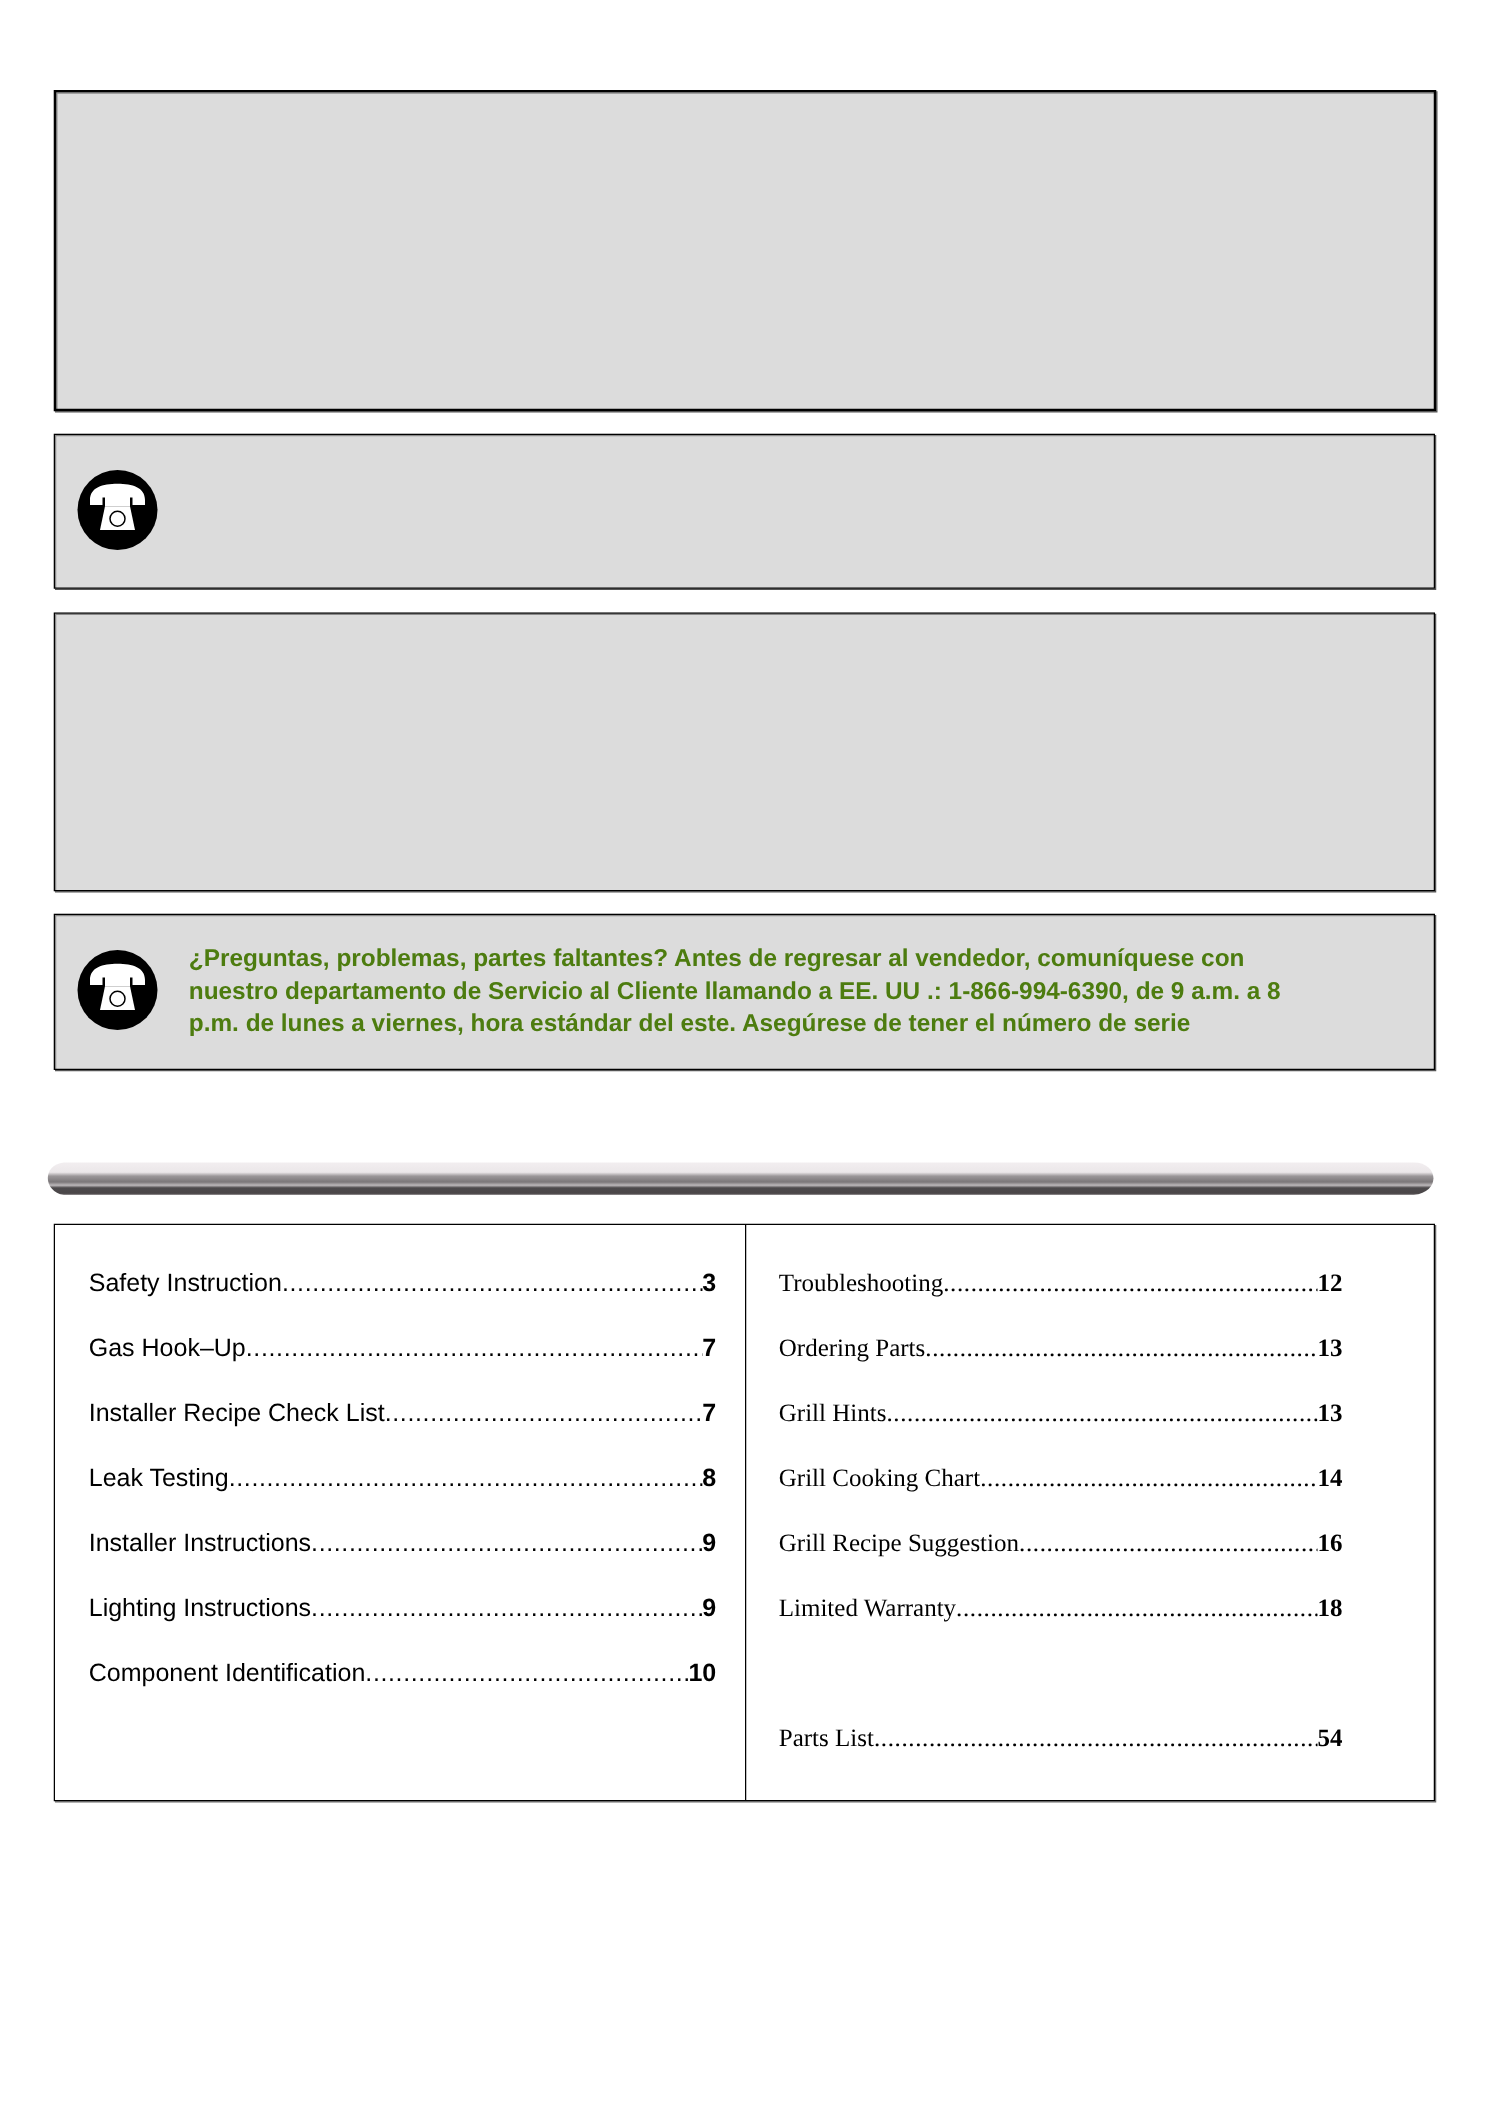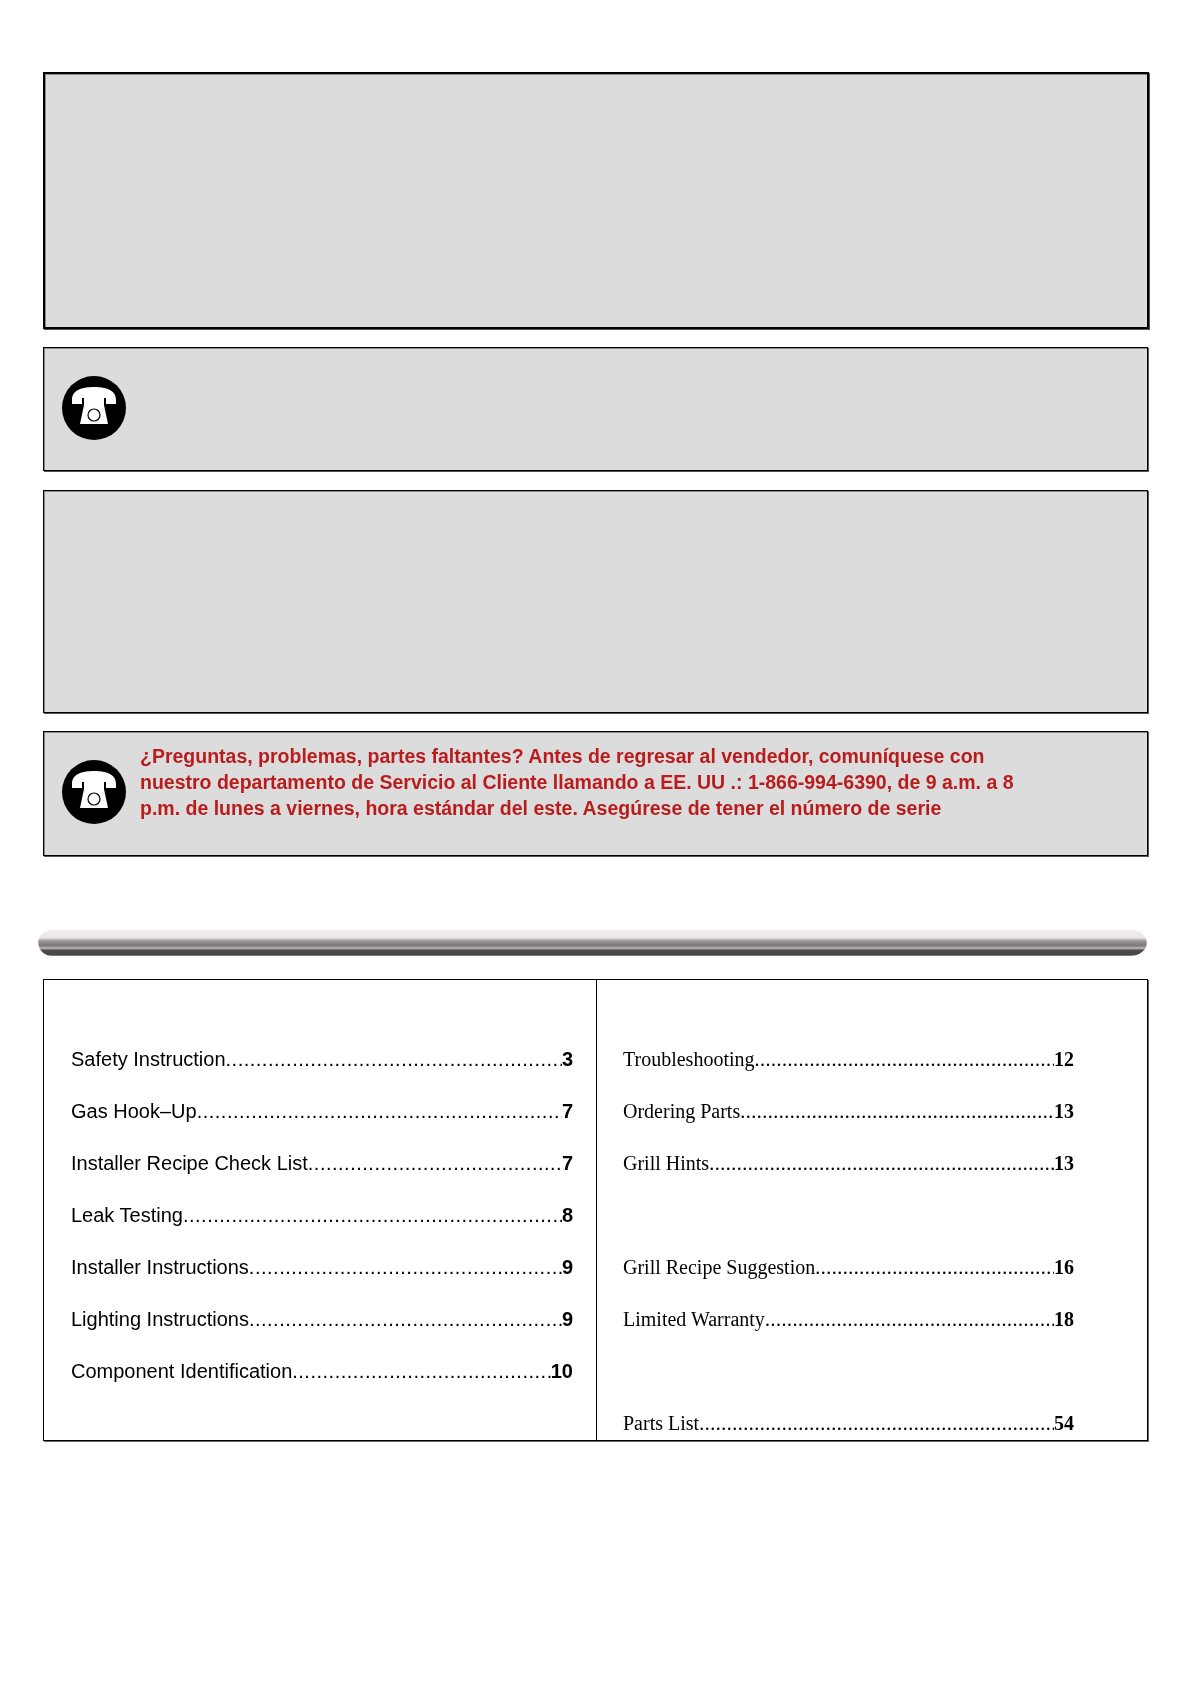--- a/index.html
+++ b/index.html
@@ -21,22 +21,22 @@
   .phone {
     position: absolute; width: 64px; height: 64px; border-radius: 50%;
     background: #000; left: 18px;
   }
   #box2 .phone { top: 28px; }
   #box4 .phone { top: 28px; }
   .phone svg { position: absolute; left: 0; top: 0; width: 64px; height: 64px; }
 
   .notice-text {
     position: absolute; left: 95px; top: 10px; width: 1000px;
-    font-weight: bold; font-size: 19.5px; line-height: 26px; color: #b91c1c;
-    margin: 1px;
+    font-weight: bold; font-size: 19.5px; line-height: 26px; color: #4d7c0f;
+    margin: 12px;
   }
 
   .divider-bar {
     position: absolute; left: 33px; top: 922px; width: 1120px; height: 36px;
   }
 
   .toc {
     position: absolute; left: 43px; top: 979px; width: 1105px; height: 462px;
     border: 1px solid #000; box-sizing: border-box; background: #fff;
     box-shadow: 1px 1px 0 #666;
@@ -45,21 +45,21 @@
     position: absolute; top: 0; bottom: 0; width: 552px;
   }
   .toc-col.left { left: 0; border-right: 1.5px solid #000; }
   .toc-col.right { left: 552px; font-family: Liberation Serif, serif; }
   .toc-entry {
     position: absolute; display: flex; align-items: baseline;
     font-size: 20px; white-space: nowrap; overflow: hidden;
   }
   .toc-col.left .toc-entry { left: 27px; width: 502px; }
   .toc-col.right .toc-entry { left: 27px; width: 451px; }
-  .toc-title { flex: 0 0 auto; margin-top: 32px; }
+  .toc-title { flex: 0 0 auto; }
   .toc-dots { flex: 1 1 auto; overflow: hidden; letter-spacing: 0.5px; }
   .toc-dots::after { content: "................................................................................................................................................................"; }
   .toc-page { flex: 0 0 auto; font-weight: bold; }
 </style>
 </head>
 <body>
 
 <div class="box" id="box1"></div>
 
 <div class="box" id="box2">
@@ -155,20 +155,25 @@
     <div class="toc-entry" style="top:88px">
       <span class="toc-title">Ordering Parts </span>
       <span class="toc-dots"></span>
       <span class="toc-page">13</span>
     </div>
     <div class="toc-entry" style="top:140px">
       <span class="toc-title">Grill Hints </span>
       <span class="toc-dots"></span>
       <span class="toc-page">13</span>
     </div>
+    <div class="toc-entry" style="top:192px">
+      <span class="toc-title">Grill Cooking Chart</span>
+      <span class="toc-dots"></span>
+      <span class="toc-page">14</span>
+    </div>
     <div class="toc-entry" style="top:244px">
       <span class="toc-title">Grill Recipe Suggestion </span>
       <span class="toc-dots"></span>
       <span class="toc-page">16</span>
     </div>
     <div class="toc-entry" style="top:296px">
       <span class="toc-title">Limited Warranty </span>
       <span class="toc-dots"></span>
       <span class="toc-page">18</span>
     </div>

